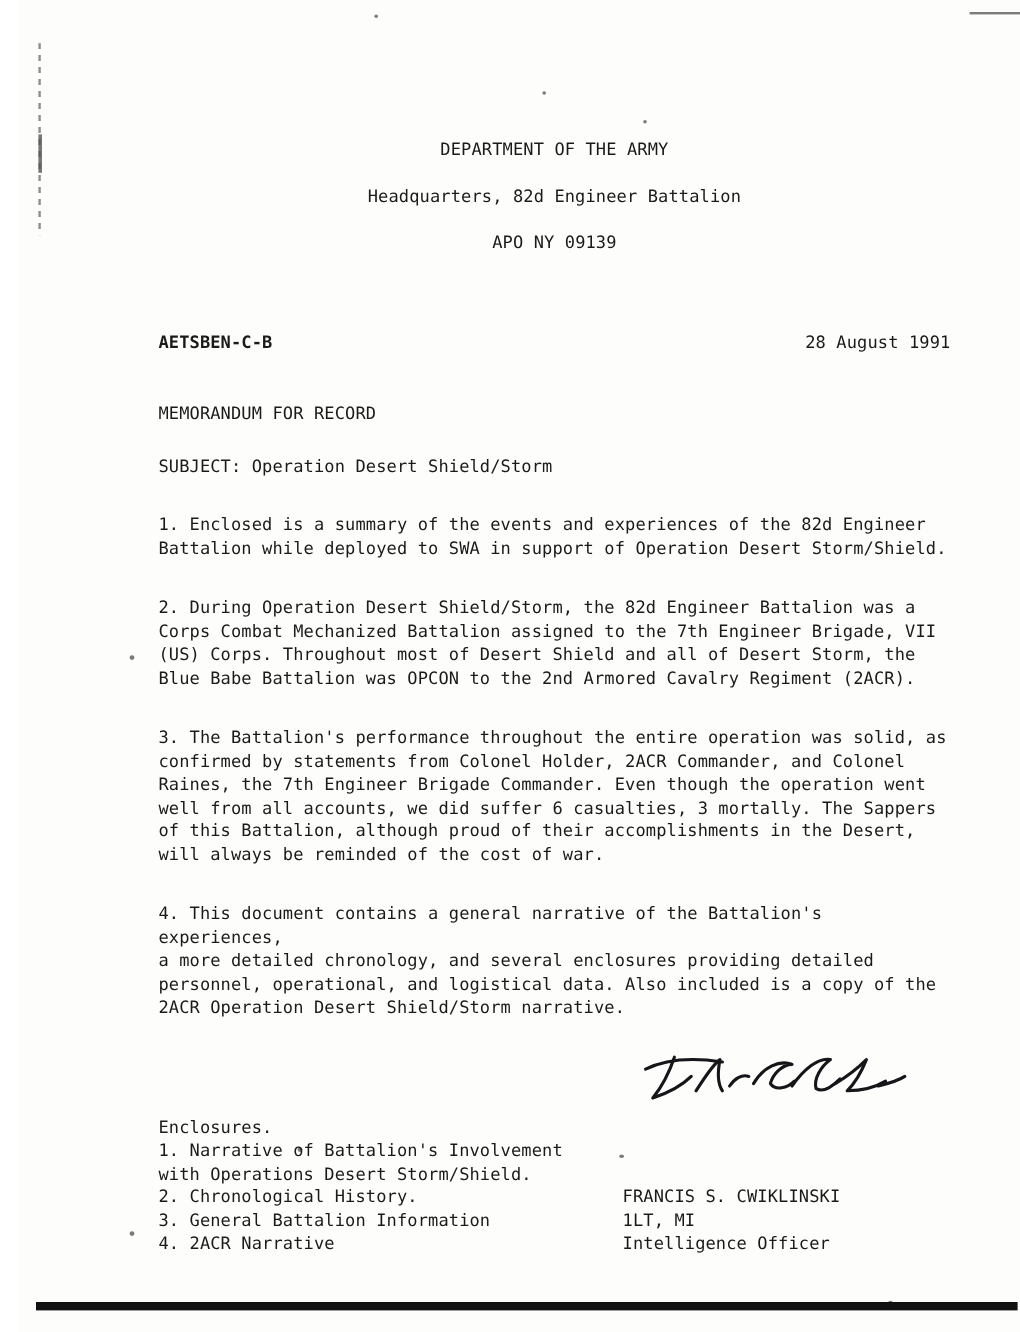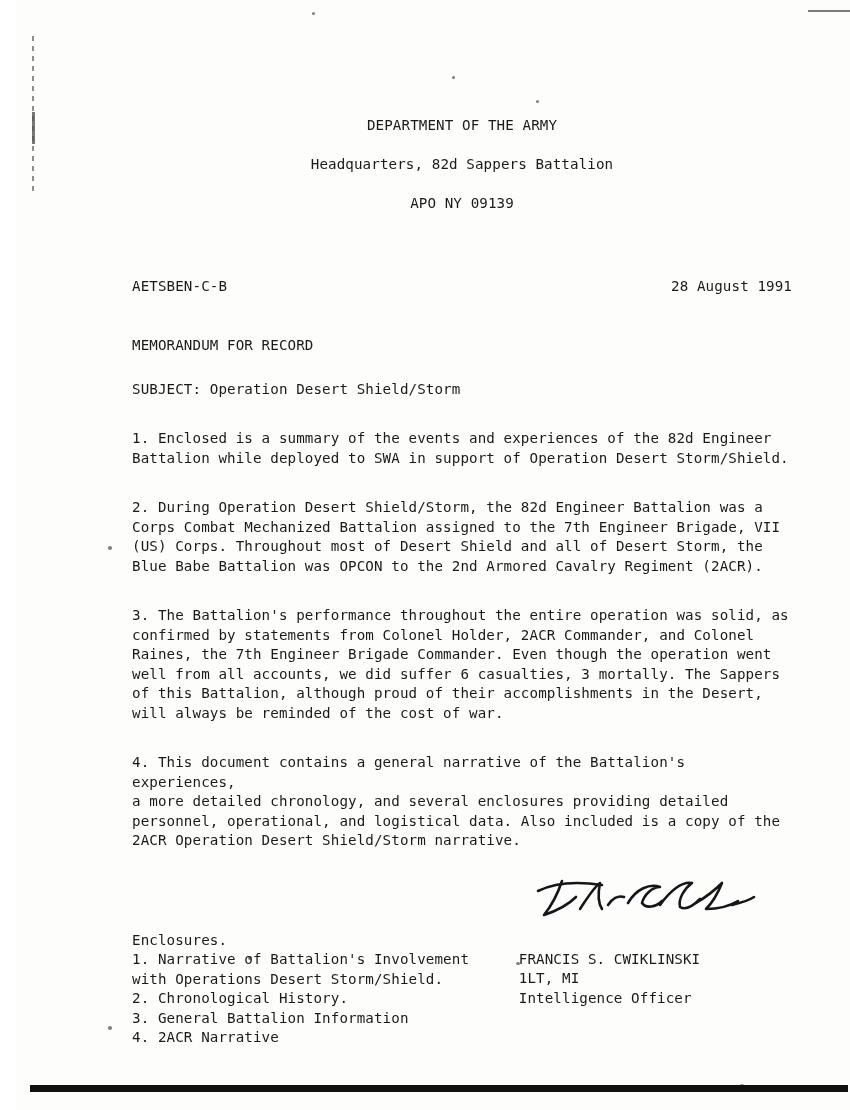--- a/index.html
+++ b/index.html
@@ -91,21 +91,21 @@
     margin: 0 0 0 0;
     white-space: pre-line;
   }
   .letterhead .ln { display: block; }
 
   .refline {
     display: flex;
     justify-content: space-between;
     margin-top: 44px;
   }
-  .refline .left { white-space: nowrap; }
+  .refline .left { white-space: nowrap; font-weight: bold; }
   .refline .right { white-space: nowrap; }
 
   .mfr {
     margin-top: 40px;
   }
   .subject {
     margin-top: 24px;
   }
 
   .para {
@@ -124,20 +124,21 @@
     left: 400px;
     top: -6px;
     width: 230px;
     height: 50px;
   }
 
   .closing {
     margin-top: 4px;
     display: flex;
     gap: 16px;
+    align-items: flex-end;
   }
   .enclosures {
     width: 380px;
     white-space: pre-line;
   }
   .signer {
     width: 280px;
     white-space: pre-line;
     margin-top: 19px;
   }
@@ -158,21 +159,21 @@
   <div class="speck" style="left:92px; top:1026px; width:4px; height:4px;"></div>
   <div class="speck" style="left:232px; top:956px; width:4px; height:4px;"></div>
   <div class="speck" style="left:500px; top:962px; width:4px; height:3px;"></div>
   <div class="speck" style="left:724px; top:1084px; width:4px; height:3px;"></div>
 
   <div class="doc">
     <div class="content">
 
       <div class="letterhead">
         <span class="ln">DEPARTMENT OF THE ARMY</span>
-        <span class="ln">Headquarters, 82d Sappers Battalion</span>
+        <span class="ln">Headquarters, 82d Engineer Battalion</span>
         <span class="ln">APO NY 09139</span>
       </div>
 
       <div class="refline">
         <span class="left">AETSBEN-C-B</span>
         <span class="right">28 August 1991</span>
       </div>
 
       <div class="mfr">MEMORANDUM FOR RECORD</div>
 

